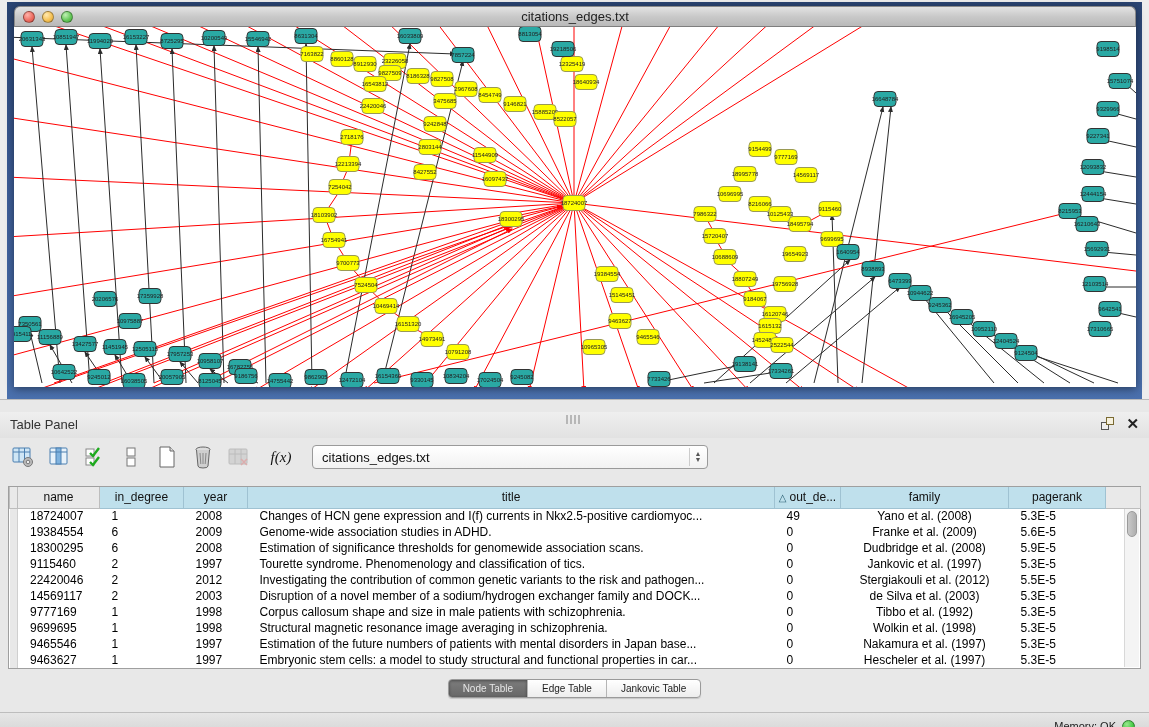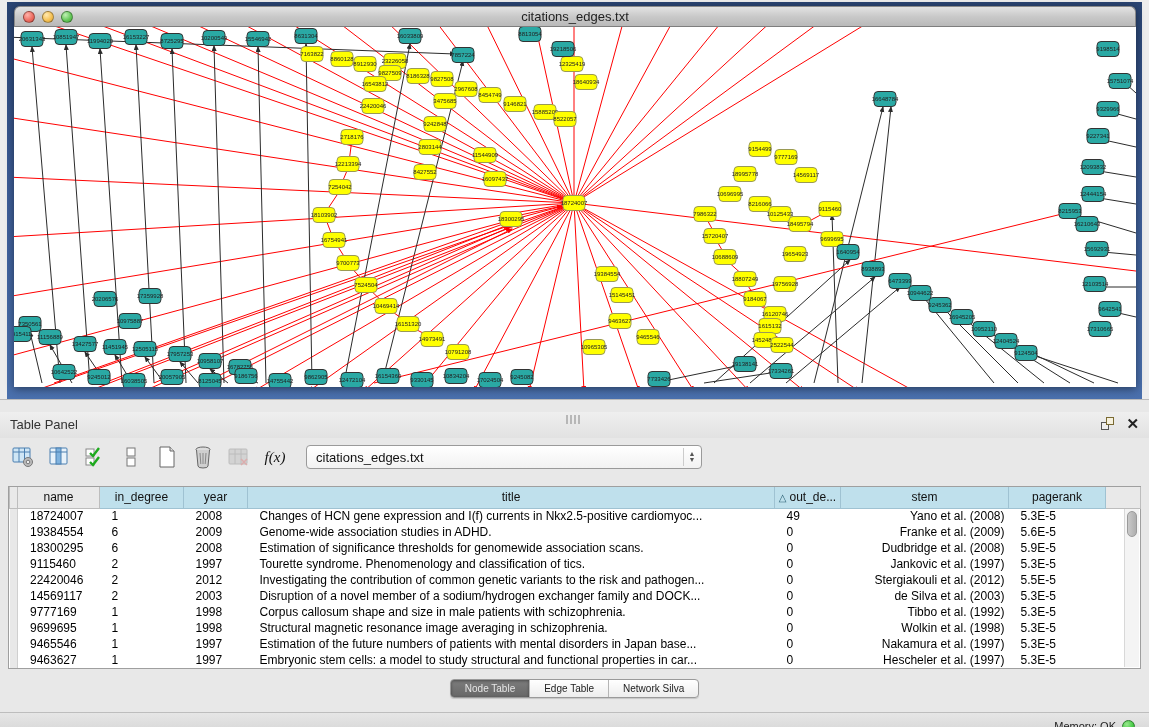--- a/index.html
+++ b/index.html
@@ -38,37 +38,37 @@
   .tp-btns { position:absolute; right:10px; top:5px; display:flex; gap:12px; align-items:center; }
   .float-icon { width:13px; height:13px; position:relative; }
   .float-icon i { position:absolute; border:1.5px solid #555; background:#eee; }
   .float-icon i.b { left:0; bottom:0; width:8px; height:8px; }
   .float-icon i.f { right:0; top:0; width:8px; height:8px; background:#f6f1de; border-color:#7a6a32; }
   .close-x { font-size:15px; font-weight:bold; color:#222; line-height:13px; cursor:default; }
 
   #toolbar { position:absolute; left:10px; top:40px; height:34px; display:flex; align-items:center; gap:10px; }
   .tool { width:26px; height:26px; display:flex; align-items:center; justify-content:center; }
   .tool svg { display:block; }
-  .fx { font-family:"Liberation Serif", serif; font-style:italic; font-size:15px; color:#111; }
+  .fx { font-family:"Liberation Serif", serif; font-style:italic; font-size:15px; color:#111;margin-left:6px; }
   #combo { width:396px; height:24px; margin-left:8px; background:linear-gradient(180deg,#fff,#f2f2f2);
     border:1px solid #9a9a9a; border-radius:4px; display:flex; align-items:center; position:relative; }
   #combo .val { font-size:13px; color:#111; padding-left:9px; }
   #combo .spin { position:absolute; right:4px; top:2px; bottom:2px; width:14px;
     display:flex; flex-direction:column; align-items:center; justify-content:center; color:#555;
     font-size:7px; line-height:6px; border-left:1px solid #ccc; padding-left:3px;}
 
   #tablewrap { position:absolute; left:8px; top:86px; width:1133px; height:183px;
     background:#fff; border:1px solid #9f9f9f; }
   table { border-collapse:collapse; table-layout:fixed; width:1131px; font-size:12px; }
   th { height:21px; background:#bfe0ec; border:1px solid #9fc2d2; border-top:none;
        font-weight:normal; text-align:center; color:#111; overflow:hidden; white-space:nowrap; }
   th.gray { background:#e9e9e9; border-color:#bdbdbd; }
   td { height:16px; padding:0 4px 0 12px; color:#000; white-space:nowrap; overflow:hidden; }
   td.gutter { background:#e8e8e8; border-right:1px solid #cfcfcf; padding:0; }
-  td.c-short { text-align:right; padding:0 4px; }
+  td.c-short { text-align:center; padding:0 4px; }
   .sorttri { font-size:10px; margin-right:3px; color:#2b6074; }
   #vscroll { position:absolute; right:1px; top:22px; width:15px; bottom:1px;
     background:#f4f4f4; border-left:1px solid #d8d8d8; }
   #vscroll .thumb { position:absolute; left:2px; top:2px; width:10px; height:26px;
     background:linear-gradient(90deg,#c9c9c9,#aeaeae); border-radius:5px; border:1px solid #9a9a9a; }
 
   #tabsbar { position:absolute; left:0; top:273px; width:100%; height:30px;
     display:flex; align-items:center; justify-content:center; }
   #tabs { display:flex; border:1px solid #9a9a9a; border-radius:4px; overflow:hidden;
     background:linear-gradient(180deg,#fff,#ededed); box-shadow:0 1px 1px rgba(0,0,0,.15); }
@@ -815,21 +815,21 @@
             <col style="width: 35px;">
           </colgroup>
         <thead>
             <tr id="hdr-row">
               <th class="gray"></th>
               <th class="gray">name</th>
               <th>in_degree</th>
               <th>year</th>
               <th>title</th>
               <th><span class="sorttri">△</span>out_de...</th>
-              <th>stem</th>
+              <th>family</th>
               <th>pagerank</th>
               <th class="gray"></th>
             </tr>
           </thead>
         <tbody id="body-rows">
             <tr>
               <td class="gutter"></td>
               <td>18724007</td>
               <td>1</td>
               <td>2008</td>
@@ -942,21 +942,21 @@
       </table>
       <div id="vscroll">
         <div class="thumb"></div>
       </div>
     </div>
 
     <div id="tabsbar">
       <div id="tabs">
           <span class="tab sel">Node Table</span>
           <span class="tab">Edge Table</span>
-          <span class="tab">Network Silva</span>
+          <span class="tab">Jankovic Table</span>
         </div>
     </div>
   </div>
 
   <div id="statusbar">
     <span class="mem">Memory: OK</span>
     <span class="memdot"></span>
   </div>
 
 </div>

